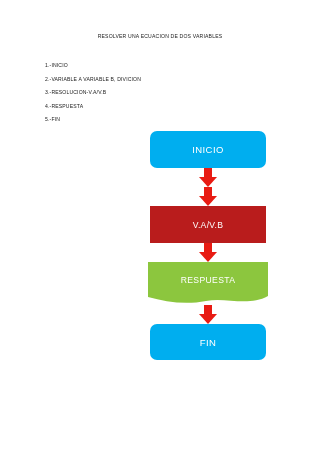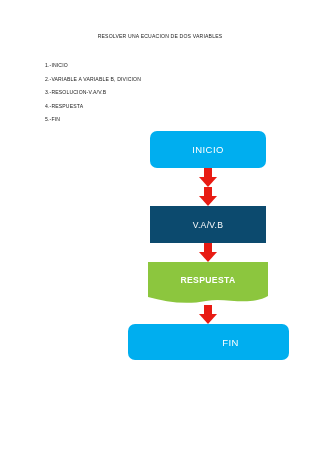--- a/index.html
+++ b/index.html
@@ -80,21 +80,20 @@
     align-items: center;
     justify-content: center;
     color: #ffffff;
     font-size: 9.5px;
     letter-spacing: 0.4px;
     font-weight: 400;
   }
   .node-terminator.fin-node {
     width: 116px;
     height: 36px;
-    padding-left: 45px;
   }
 
   
   .node-io {
     width: 126px;
     height: 37px;
     position: relative;
   }
   .node-io .io-shape {
     position: absolute;
@@ -111,21 +110,21 @@
     color: #ffffff;
     font-size: 8.2px;
     letter-spacing: 0.15px;
     z-index: 2;
   }
 
   
   .node-process {
     width: 116px;
     height: 37px;
-    background: #0c4a6e;
+    background: #b91c1c;
     display: flex;
     align-items: center;
     justify-content: center;
     color: #ffffff;
     font-size: 8.6px;
     letter-spacing: 0.3px;
   }
 
   
   .node-document {
@@ -146,21 +145,20 @@
     top: 0;
     width: 120px;
     height: 36px;
     display: flex;
     align-items: center;
     justify-content: center;
     color: #ffffff;
     font-size: 8.6px;
     letter-spacing: 0.35px;
     z-index: 2;
-    font-weight: bold;
   }
 
   
   .connector {
     width: 320px;
     display: flex;
     justify-content: center;
     align-items: center;
   }
   .arrow-down {

